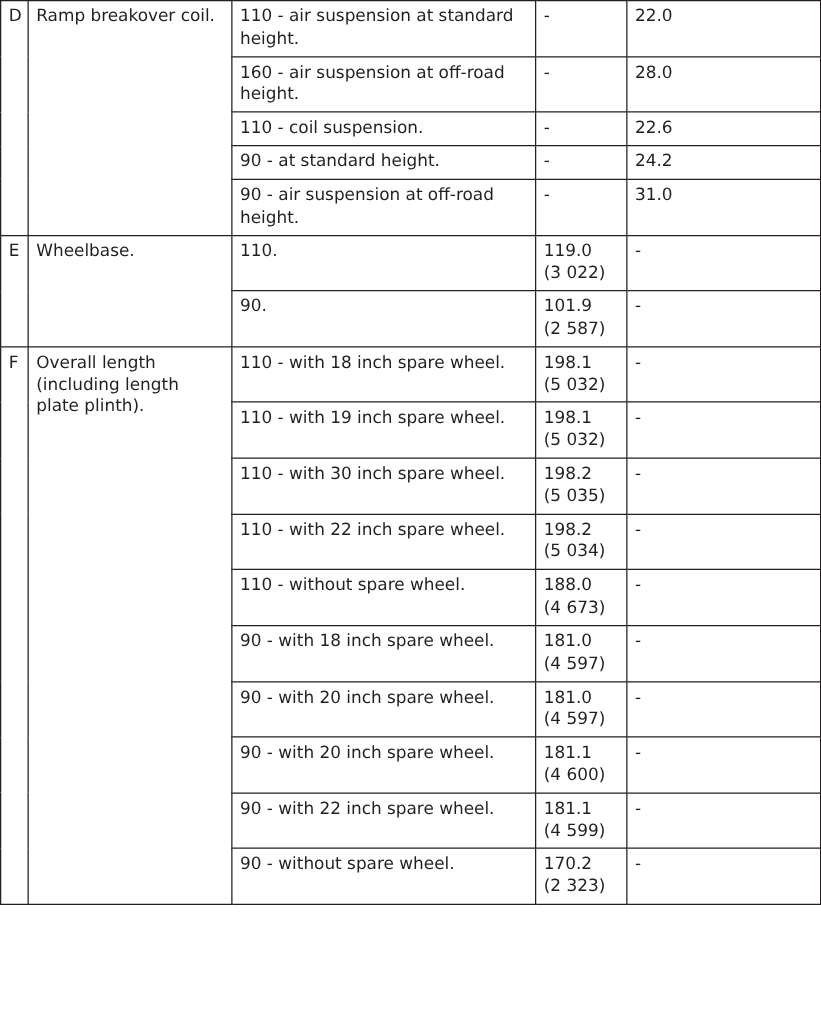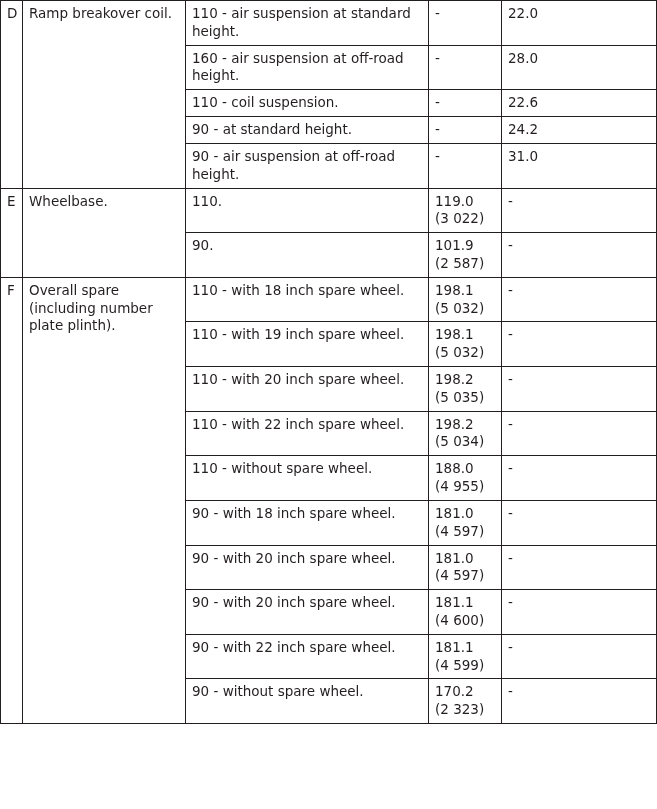--- a/index.html
+++ b/index.html
@@ -88,48 +88,48 @@
         <td class="num-cell">-</td>
       </tr>
       <tr>
         <td class="desc-cell">90.</td>
         <td class="num-cell">101.9
 (2 587)</td>
         <td class="num-cell">-</td>
       </tr>
       <tr>
         <td class="key-cell" rowspan="10">F</td>
-        <td class="name-cell" rowspan="10">Overall spare (including number plate plinth).</td>
+        <td class="name-cell" rowspan="10">Overall length (including length plate plinth).</td>
         <td class="desc-cell">110 - with 18 inch spare wheel.</td>
         <td class="num-cell">198.1
 (5 032)</td>
         <td class="num-cell">-</td>
       </tr>
       <tr>
         <td class="desc-cell">110 - with 19 inch spare wheel.</td>
         <td class="num-cell">198.1
 (5 032)</td>
         <td class="num-cell">-</td>
       </tr>
       <tr>
-        <td class="desc-cell">110 - with 20 inch spare wheel.</td>
+        <td class="desc-cell">110 - with 30 inch spare wheel.</td>
         <td class="num-cell">198.2
 (5 035)</td>
         <td class="num-cell">-</td>
       </tr>
       <tr>
         <td class="desc-cell">110 - with 22 inch spare wheel.</td>
         <td class="num-cell">198.2
 (5 034)</td>
         <td class="num-cell">-</td>
       </tr>
       <tr>
         <td class="desc-cell">110 - without spare wheel.</td>
         <td class="num-cell">188.0
-(4 955)</td>
+(4 673)</td>
         <td class="num-cell">-</td>
       </tr>
       <tr>
         <td class="desc-cell">90 - with 18 inch spare wheel.</td>
         <td class="num-cell">181.0
 (4 597)</td>
         <td class="num-cell">-</td>
       </tr>
       <tr>
         <td class="desc-cell">90 - with 20 inch spare wheel.</td>

